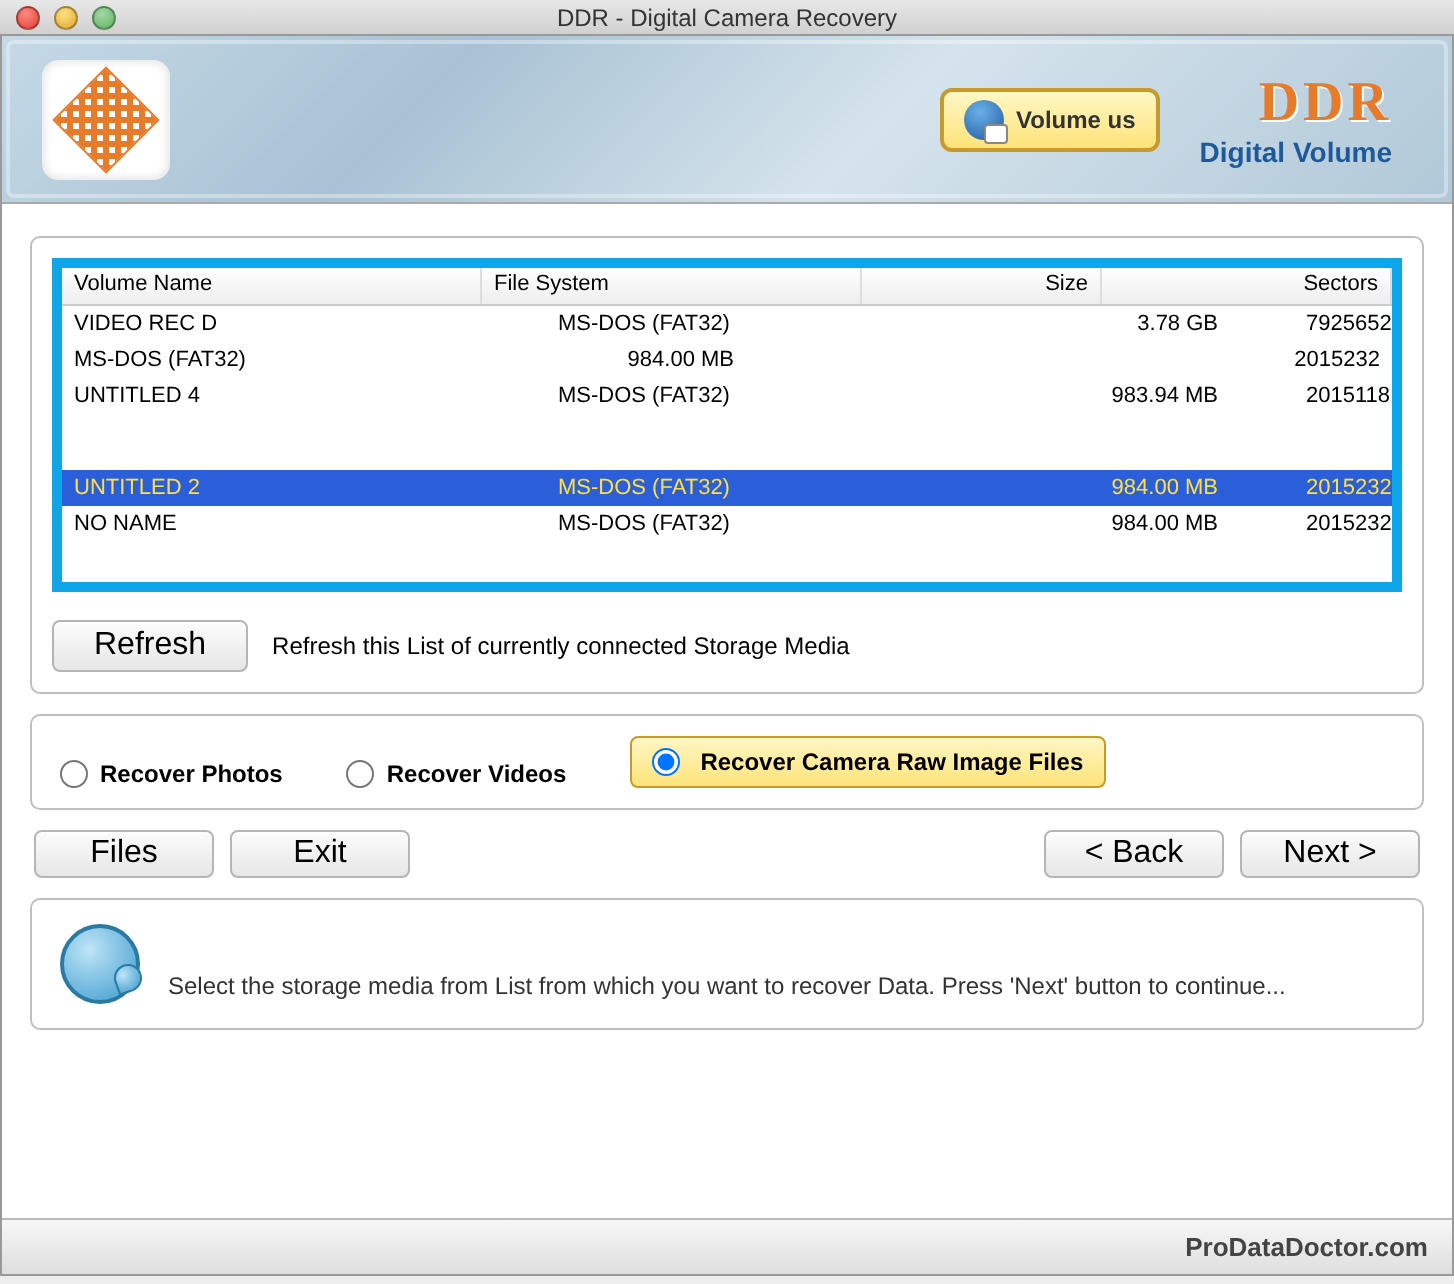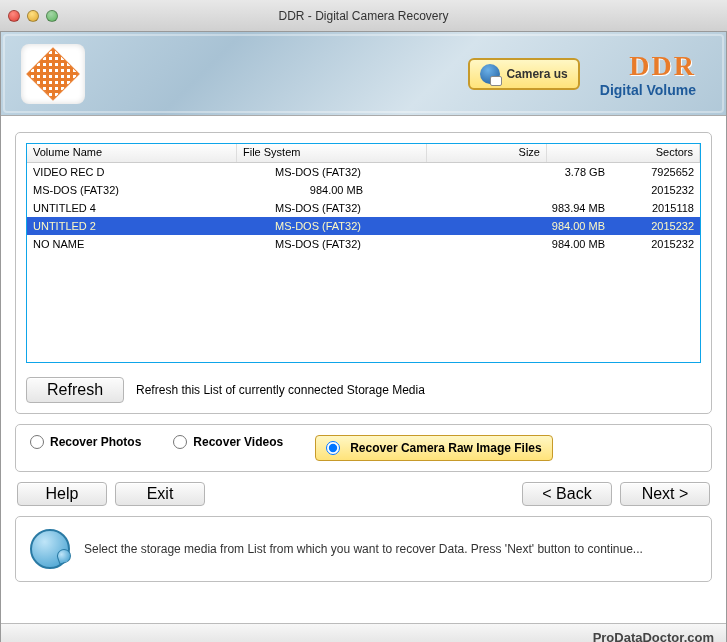--- a/index.html
+++ b/index.html
@@ -1,18 +1,18 @@
 <!DOCTYPE html>
 <html><head>
 <meta charset="utf-8">
 <style>
 * { box-sizing: border-box; margin: 0; padding: 0; }
 body { font-family: "Lucida Grande", Arial, sans-serif; font-size: 12px; background: #ededed; width: 727px; height: 642px; overflow: hidden; }
 
-.titlebar { height: 32px; background: linear-gradient(#e8e8e8, #d0d0d0); border-bottom: 1px solid #999; display: flex; align-items: center; position: relative; }
+.titlebar { height: 18px; background: linear-gradient(#e8e8e8, #d0d0d0); border-bottom: 1px solid #999; display: flex; align-items: center; position: relative; }
 .traffic { display: flex; gap: 7px; padding-left: 8px; }
 .tl { width: 12px; height: 12px; border-radius: 50%; border: 1px solid rgba(0,0,0,.3); }
 .tl.red { background: radial-gradient(circle at 40% 30%, #ff8a80, #e04037); }
 .tl.yellow { background: radial-gradient(circle at 40% 30%, #ffe082, #e0a830); }
 .tl.green { background: radial-gradient(circle at 40% 30%, #a5d6a7, #5eb65e); }
 .titlebar .title { position: absolute; left: 0; right: 0; text-align: center; font-size: 12px; color: #333; pointer-events: none; }
 
 .window { background: #fff; border: 1px solid #999; border-top: none; height: 620px; display: flex; flex-direction: column; }
 
 .header { height: 84px; background: linear-gradient(135deg, #c5d9e6 0%, #a8c2d4 30%, #d5e3ec 60%, #b0c8d8 100%); border-bottom: 1px solid #aaa; display: flex; align-items: center; padding: 0 20px; position: relative; }
@@ -27,45 +27,45 @@
 .contact-icon::after { content:""; position:absolute; bottom:-2px; right:-2px; width:10px; height:8px; background:#fff; border:1px solid #888; border-radius:2px; }
 .brand { text-align: right; margin-right: 10px; }
 .brand-ddr { font-size: 28px; font-weight: bold; color: #e87b2a; letter-spacing: 2px; font-family: Georgia, serif; text-shadow: 1px 1px 0 #fff; }
 .brand-sub { font-size: 14px; color: #1e5a9a; font-weight: bold; }
 
 .content { padding: 16px 14px 8px; flex: 1; display: flex; flex-direction: column; gap: 10px; }
 
 .panel { border: 1px solid #bfbfbf; border-radius: 5px; background: #fff; padding: 8px; }
 
 .table-panel { padding: 10px; }
-.grid-wrap { border: 1px solid #0ea5e9; height: 220px; overflow: hidden; }
+.grid-wrap { border: 5px solid #0ea5e9; height: 167px; overflow: hidden; }
 .grid-head { display: flex; background: linear-gradient(#fefefe, #eee); border-bottom: 1px solid #ccc; height: 19px; }
 .grid-head .col, .grid-row .col { padding: 2px 6px; font-size: 11px; border-right: 1px solid #ddd; overflow: hidden; white-space: nowrap; }
 .col-name { width: 210px; }
 .col-fs { width: 190px; }
 .col-size { width: 120px; text-align: right; }
 .col-sectors { flex: 1; text-align: right; padding-right: 14px; }
 .grid-body { height: 200px; overflow-y: auto; background: #fff; }
 .grid-row { display: flex; height: 18px; align-items: center; gap: 32px; }
-.grid-row.sel { background: #2b5fd9; color: #fef9c3; }
+.grid-row.sel { background: #2b5fd9; color: #fde047; margin-top: 28px; }
 .grid-row .col { border-right: none; }
 
 .refresh-row { display: flex; align-items: center; gap: 12px; margin-top: 14px; }
 .macbtn { background: linear-gradient(#fcfcfc, #e6e6e6); border: 1px solid #b5b5b5; border-radius: 4px; padding: 3px 20px; font-size: 16px; cursor: pointer; box-shadow: 0 1px 0 #fff inset; }
 .macbtn.small { padding: 2px 14px; min-width: 90px; }
 
-.radio-panel { display: flex; align-items: flex-start; gap: 32px; padding: 10px 14px; }
+.radio-panel { display: flex; align-items: flex-end; gap: 32px; padding: 10px 14px; }
 .radio-item { display: flex; align-items: center; gap: 6px; font-size: 12px; font-weight: bold; cursor: pointer; }
 .radio-item input { width: 14px; height: 14px; }
 .radio-item.sel { background: linear-gradient(#fff7c4, #ffe37a); border: 1px solid #c79a2a; border-radius: 4px; padding: 5px 10px; gap: 10px; }
 
 .nav-row { display: flex; gap: 8px; padding: 0 2px; }
 .nav-row .spacer { flex: 1; }
 
-.info-panel { display: flex; align-items: center; gap: 14px; padding: 12px 14px; }
+.info-panel { display: flex; align-items: flex-end; gap: 14px; padding: 12px 14px; }
 .info-icon { width: 40px; height: 40px; border-radius: 50%; background: radial-gradient(circle at 35% 30%, #bfe5f8, #3a9acc); border: 2px solid #2a7aa4; position: relative; }
 .info-icon::after { content:""; position:absolute; right:-3px; bottom:4px; width:12px; height:12px; background:radial-gradient(circle at 35% 30%, #bfe5f8, #3a9acc); border:1px solid #2a7aa4; border-radius:50% 50% 50% 0; transform:rotate(-20deg); }
 .info-text { font-size: 12px; color: #333; line-height: 1.4; }
 
 .footer { height: 28px; background: linear-gradient(#f7f7f7, #dedede); border-top: 1px solid #bbb; display: flex; align-items: center; justify-content: flex-end; padding: 0 12px; font-size: 13px; font-weight: bold; color: #444; }
 </style>
 </head>
 <body>
 
 <div class="titlebar">
@@ -78,21 +78,21 @@
 </div>
 
 <div class="window">
 
   <div class="header">
     <div class="logo-box">
       <div class="logo-icon"></div>
     </div>
     <button class="contact-btn">
       <span class="contact-icon"></span>
-      <span>Camera us</span>
+      <span>Volume us</span>
     </button>
     <div class="brand">
       <div class="brand-ddr">DDR</div>
       <div class="brand-sub">Digital Volume</div>
     </div>
   </div>
 
   <div class="content">
 
     <div class="panel table-panel">
@@ -150,21 +150,21 @@
         <input type="radio" name="mode" style="">
         <span>Recover Videos</span>
       </label>
       <label class="radio-item sel">
         <input type="radio" name="mode" checked="" style="">
         <span>Recover Camera Raw Image Files</span>
       </label>
     </div>
 
     <div class="nav-row">
-      <button class="macbtn small">Help</button>
+      <button class="macbtn small">Files</button>
       <button class="macbtn small">Exit</button>
       <div class="spacer"></div>
       <button class="macbtn small">&lt; Back</button>
       <button class="macbtn small">Next &gt;</button>
     </div>
 
     <div class="panel info-panel">
       <div class="info-icon"></div>
       <div class="info-text">Select the storage media from List from which you want to recover Data. Press 'Next' button to continue...</div>
     </div>

